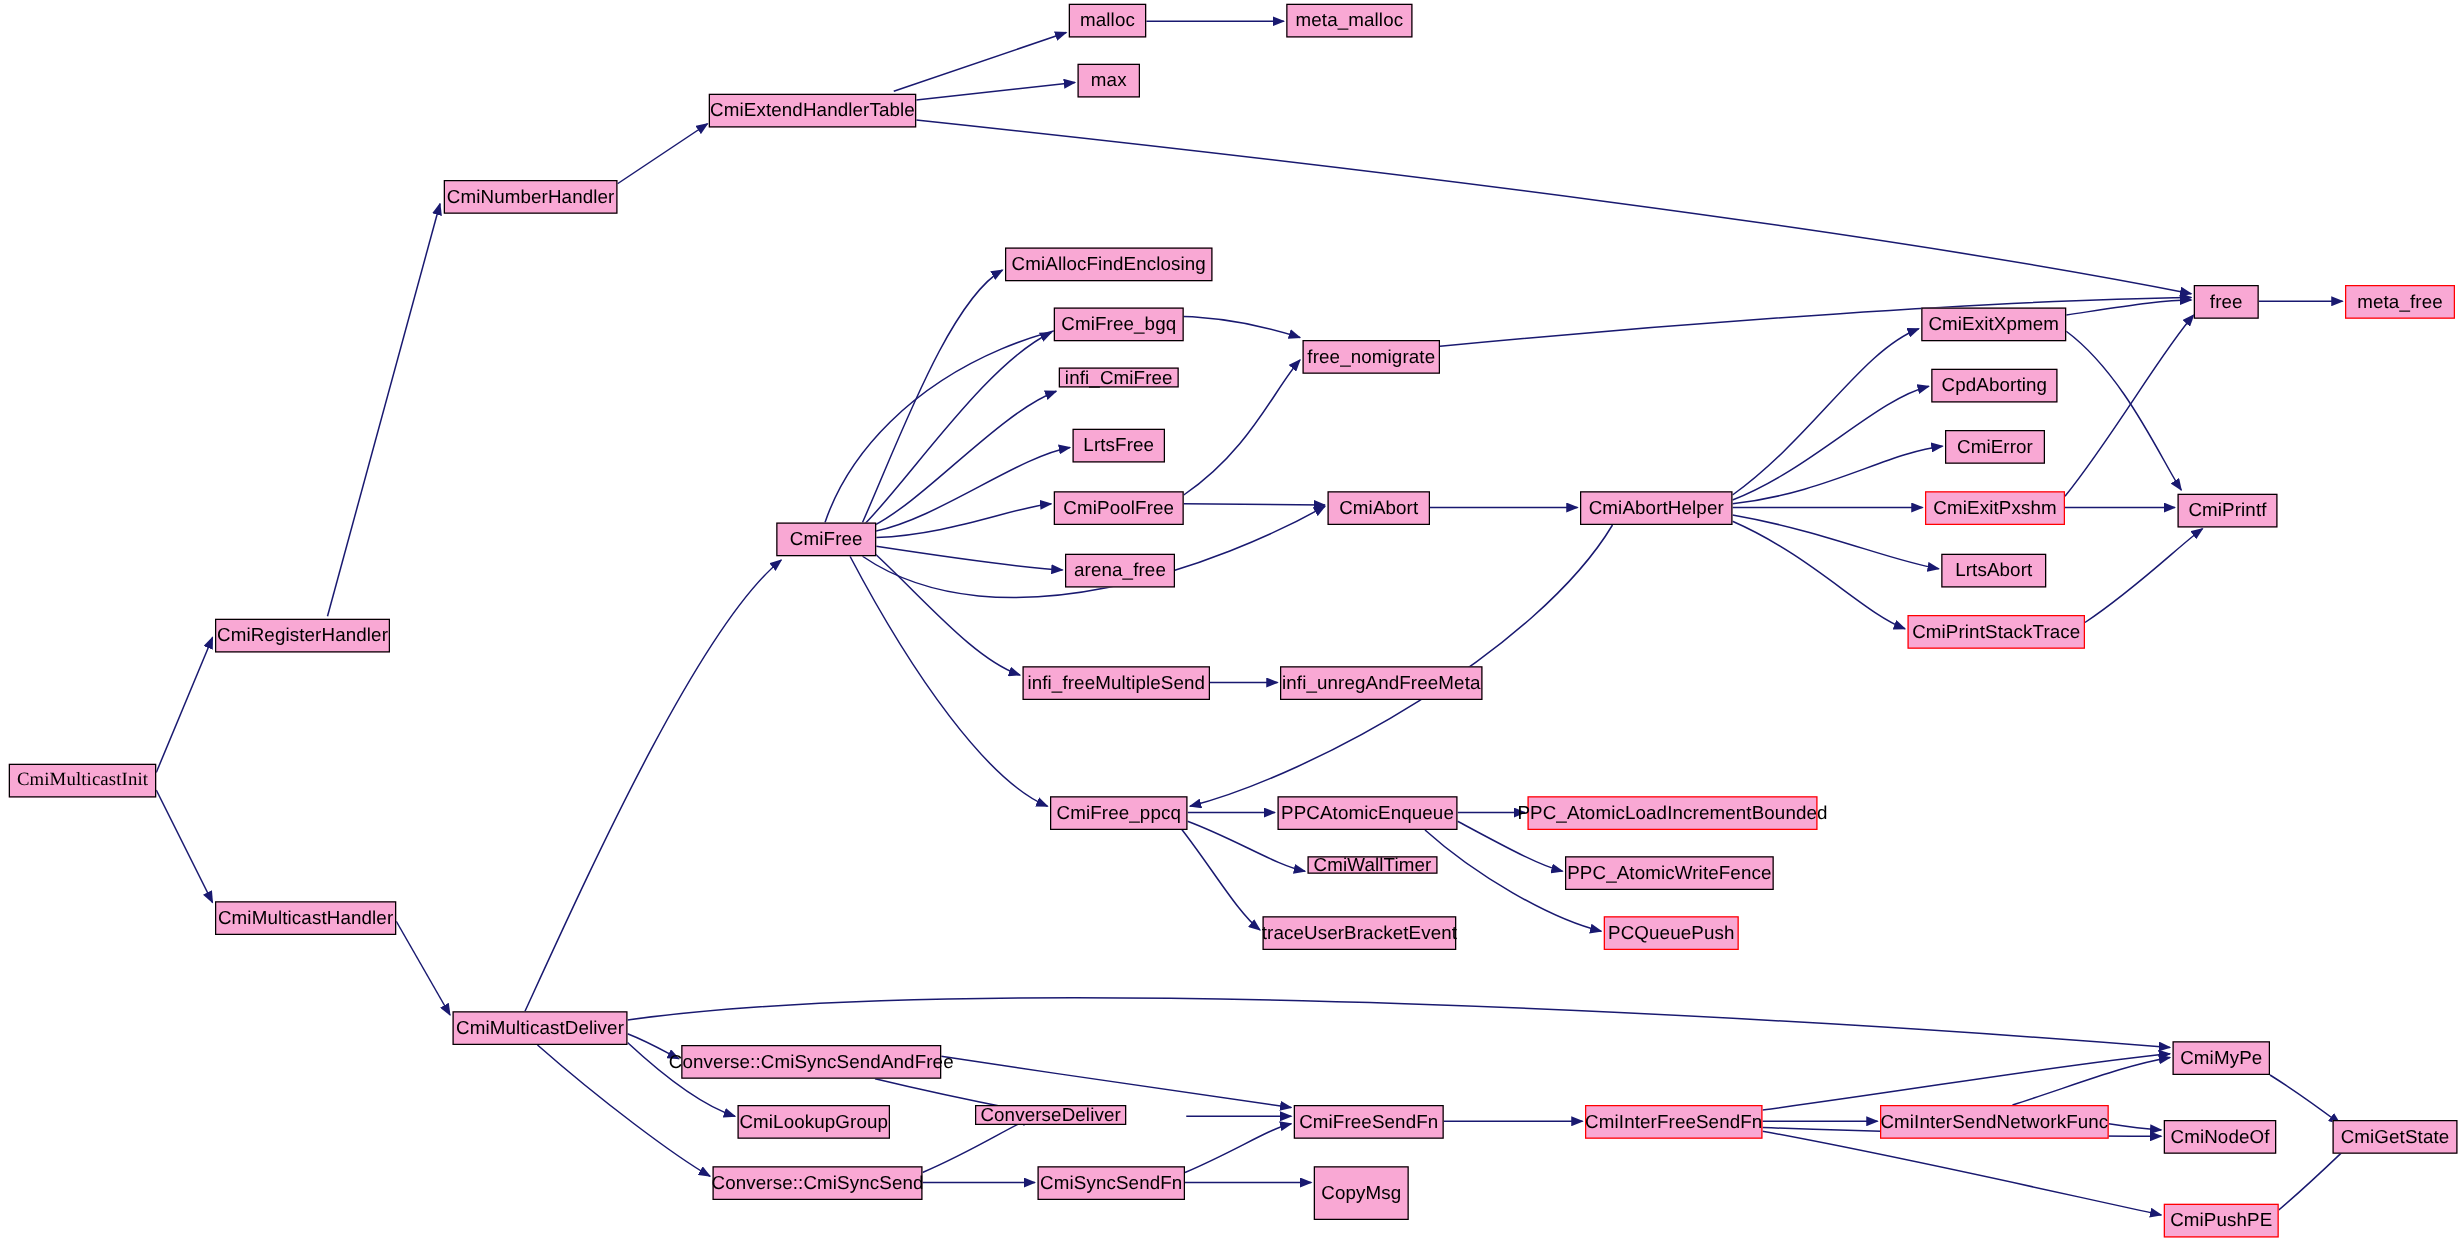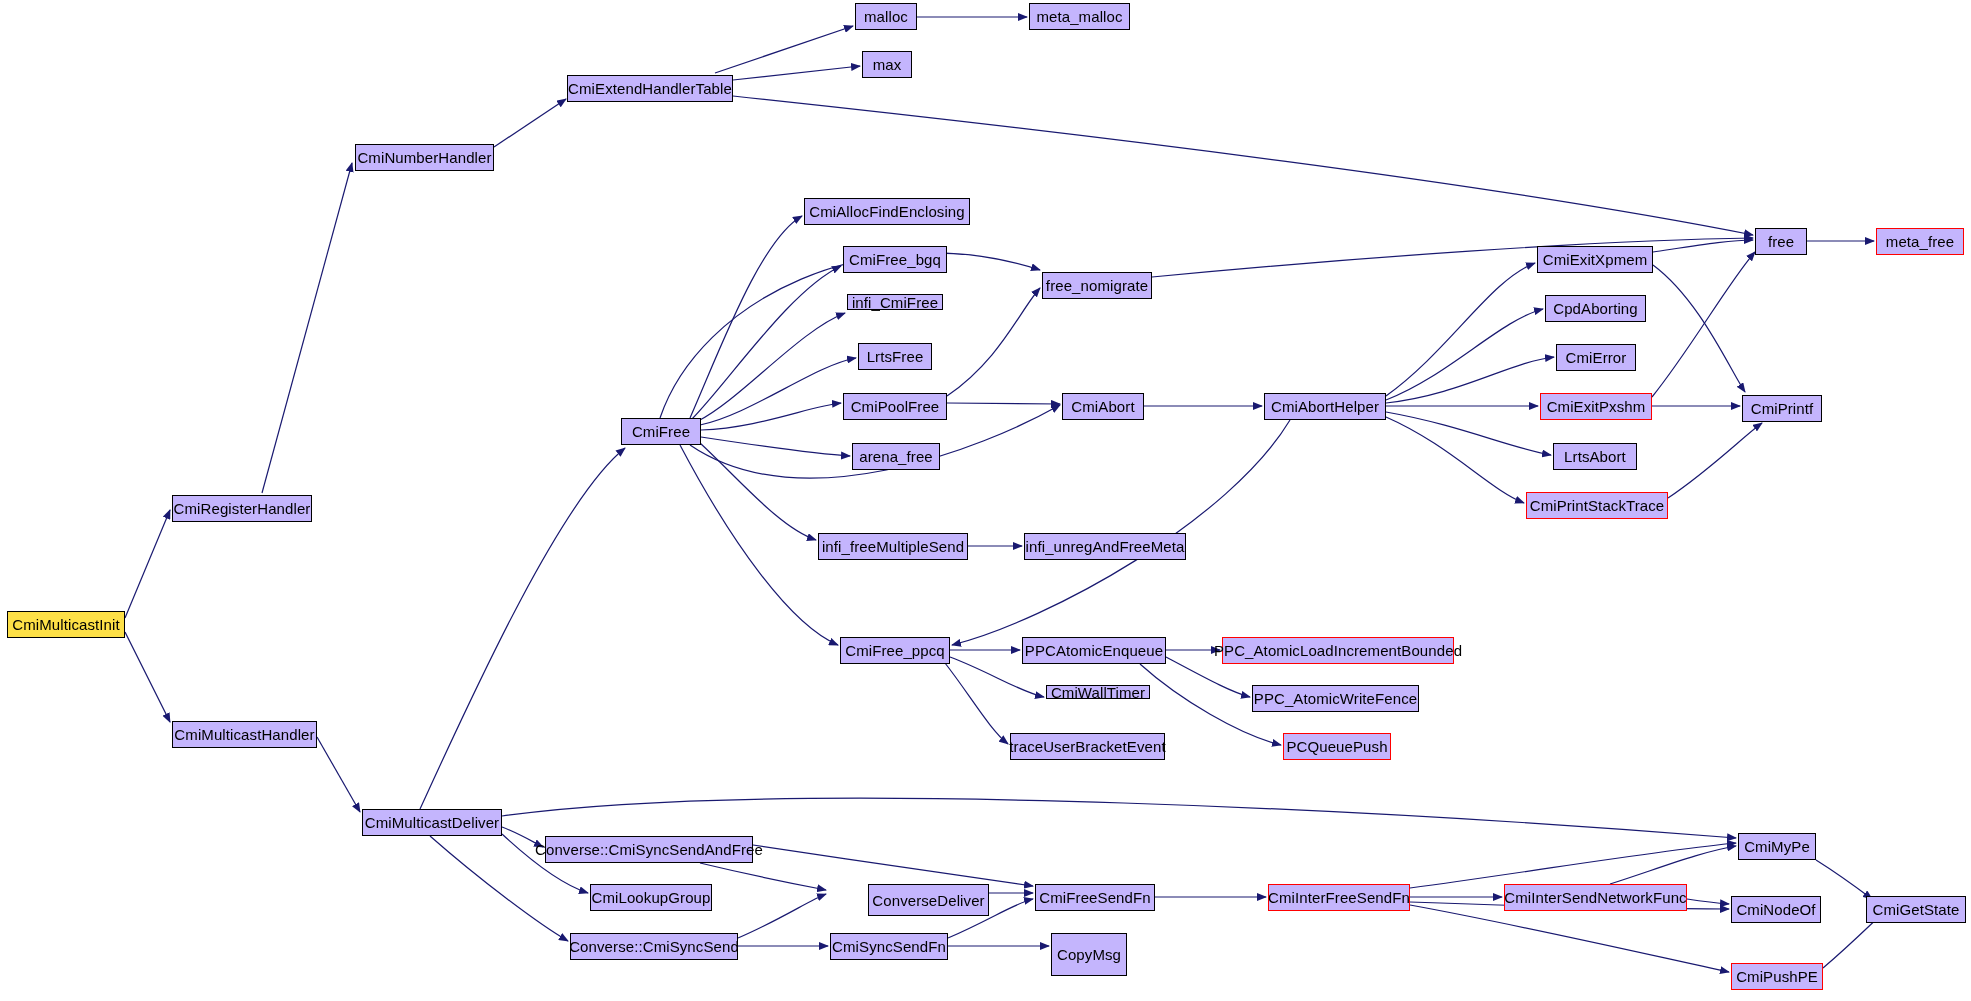--- a/index.html
+++ b/index.html
@@ -18,30 +18,30 @@
     height:1001px;
     pointer-events:none;
   }
   .node{
     position:absolute;
     box-sizing:border-box;
     display:flex;
     align-items:center;
     justify-content:center;
     border:1px solid #000000;
-    background:#c4b5fd;
+    background:#f9a8d4;
     color:#000000;
     font-size:15px;
     line-height:1;
     white-space:nowrap;
     letter-spacing:0.1px;
     cursor:pointer;
   }
   .node.red{ border-color:#ff0000; }
-  .node.current{ background:#fde047; border-color:#000000; }
+  .node.current{ background:#f9a8d4; border-color:#000000;font-family:Liberation Serif, serif; }
   .node span{ pointer-events:none; padding:0 6px; }
 </style>
 </head>
 <body>
 
 <div id="canvas">
   <svg id="edges" xmlns="http://www.w3.org/2000/svg">
     <defs>
       <marker id="arrow" markerWidth="10" markerHeight="8" refX="9" refY="4" orient="auto" markerUnits="userSpaceOnUse">
         <path d="M0,0 L10,4 L0,8 z" fill="#191970"></path>
@@ -228,21 +228,21 @@
       </div>
       <div class="node" style="left: 545px; top: 836px; width: 208px; height: 27px;">
         <span>Converse::CmiSyncSendAndFree</span>
       </div>
       <div class="node" style="left: 590px; top: 884px; width: 122px; height: 27px;">
         <span>CmiLookupGroup</span>
       </div>
       <div class="node" style="left: 570px; top: 933px; width: 168px; height: 27px;">
         <span>Converse::CmiSyncSend</span>
       </div>
-      <div class="node" style="left: 868px; top: 884px; width: 121px; height: 32px;">
+      <div class="node" style="left: 780px; top: 884px; width: 121px; height: 16px;">
         <span>ConverseDeliver</span>
       </div>
       <div class="node" style="left: 830px; top: 933px; width: 118px; height: 27px;">
         <span>CmiSyncSendFn</span>
       </div>
       <div class="node" style="left: 1051px; top: 933px; width: 76px; height: 43px;">
         <span>CopyMsg</span>
       </div>
       <div class="node" style="left: 1035px; top: 884px; width: 120px; height: 27px;">
         <span>CmiFreeSendFn</span>

